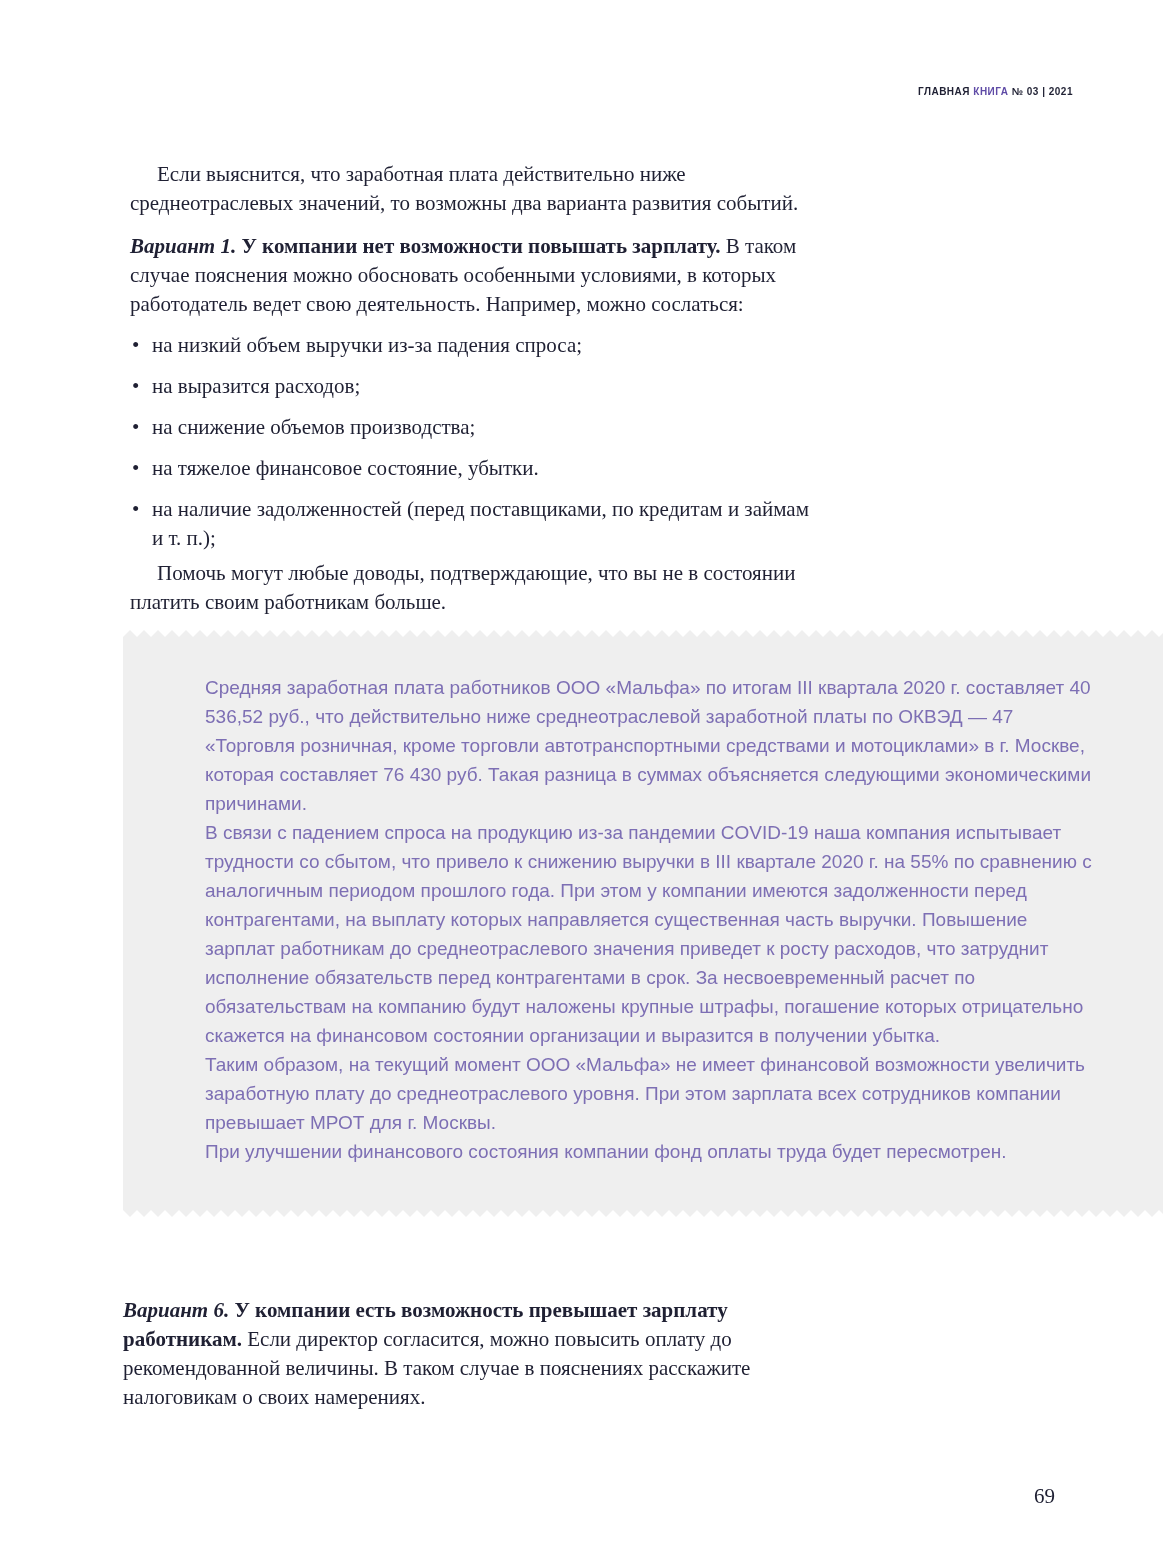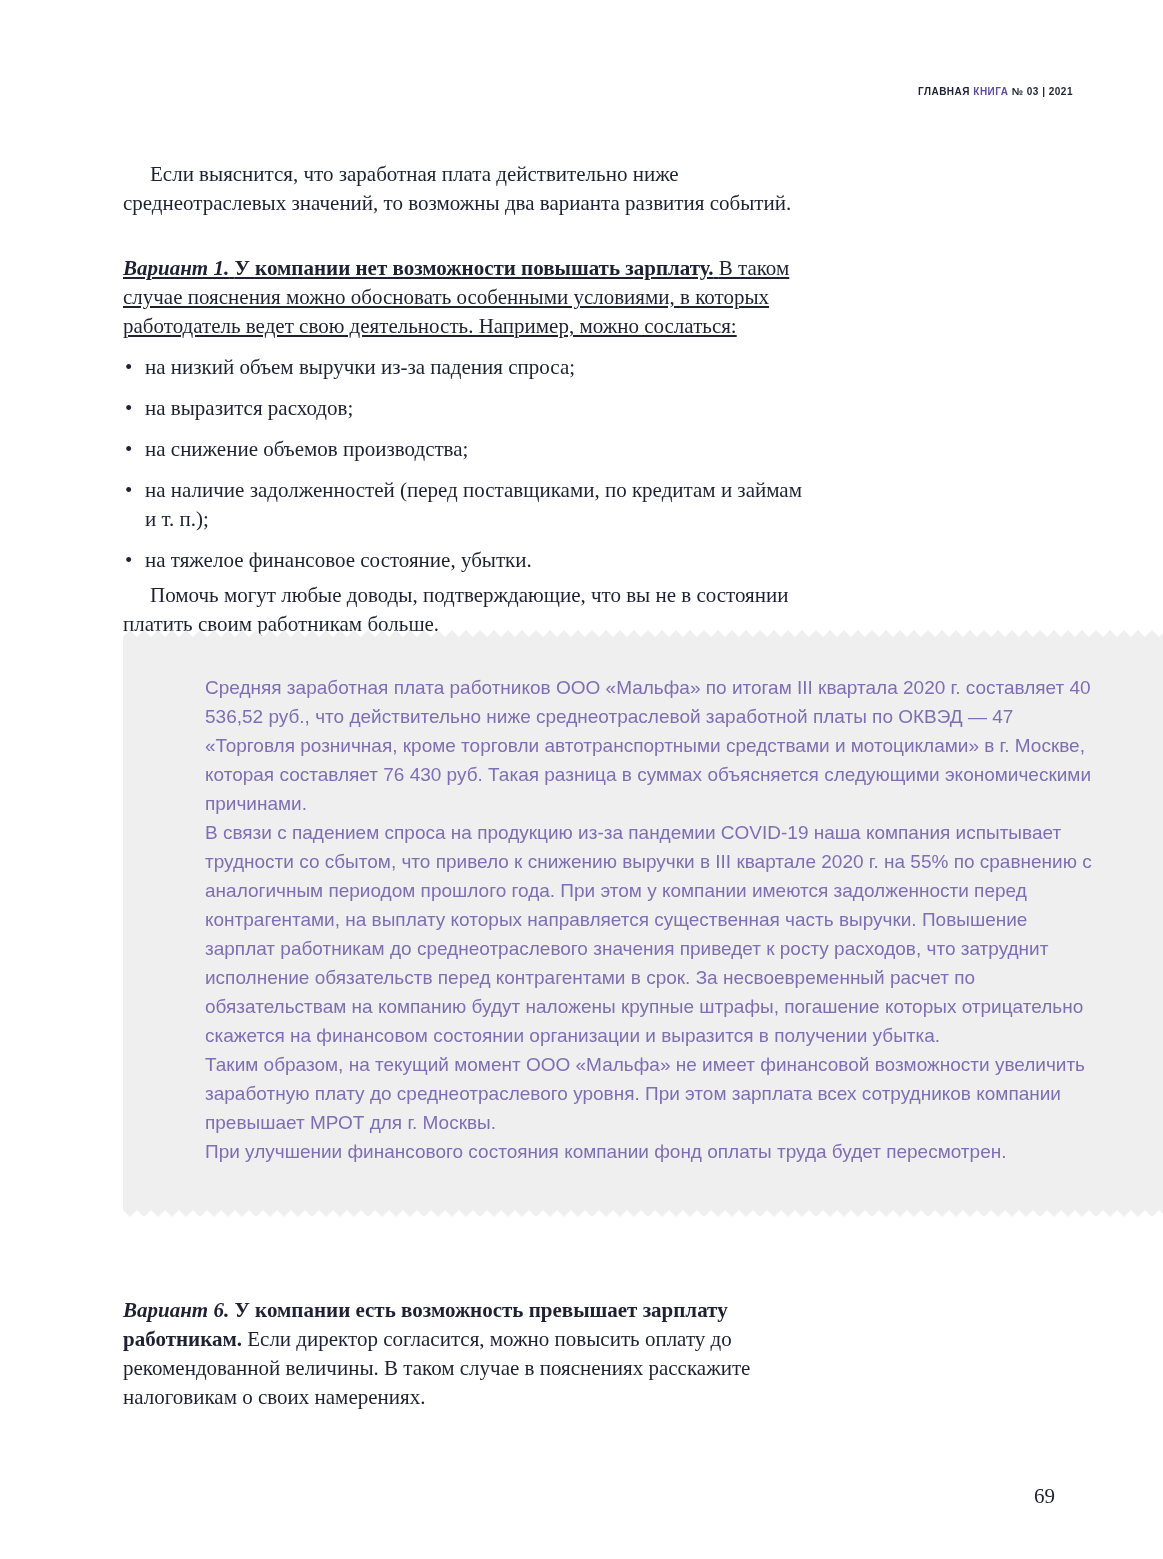--- a/index.html
+++ b/index.html
@@ -28,28 +28,28 @@
     font-size:10px;
     font-weight:bold;
     letter-spacing:0.5px;
     color:var(--text-dark);
     white-space:nowrap;
   }
   .masthead .brand-purple{color:var(--accent-purple);}
   
   .main-col{
     position:absolute;
-    left:123px;
+    left:130px;
     top:160px;
     width:695px;
     font-size:21px;
     line-height:29px;
   }
   .para-indent{text-indent:27px;}
-  .variant{margin-top:36px;text-decoration:underline;}
+  .variant{margin-top:14px;}
   .variant-label{font-weight:bold;font-style:italic;}
   .variant-lead{font-weight:bold;}
   .bullet-list{margin-top:7px;}
   .bullet{
     position:relative;
     padding-left:22px;
     margin-top:12px;
   }
   .bullet::before{
     content:"\2022";
@@ -119,24 +119,24 @@
       <div class="bullet">
         <span>на низкий объем выручки из-за падения спроса;</span>
       </div>
       <div class="bullet">
         <span>на выразится расходов;</span>
       </div>
       <div class="bullet">
         <span>на снижение  объемов производства;</span>
       </div>
       <div class="bullet">
-        <span>на наличие задолженностей (перед поставщиками, по кредитам и займам и т. п.);</span>
+        <span>на тяжелое финансовое состояние, убытки.</span>
       </div>
       <div class="bullet">
-        <span>на тяжелое финансовое состояние, убытки.</span>
+        <span>на наличие задолженностей (перед поставщиками, по кредитам и займам и т. п.);</span>
       </div>
     </div>
 
     <p class="closing para-indent">Помочь могут любые доводы, подтверждающие, что вы не в состоянии платить своим работникам больше.</p>
   </div>
 
   <div class="example">
     <svg class="zigzag" xmlns="http://www.w3.org/2000/svg" width="100%" height="7">
       <defs>
         <pattern id="zz-up" width="14" height="7" patternUnits="userSpaceOnUse">

